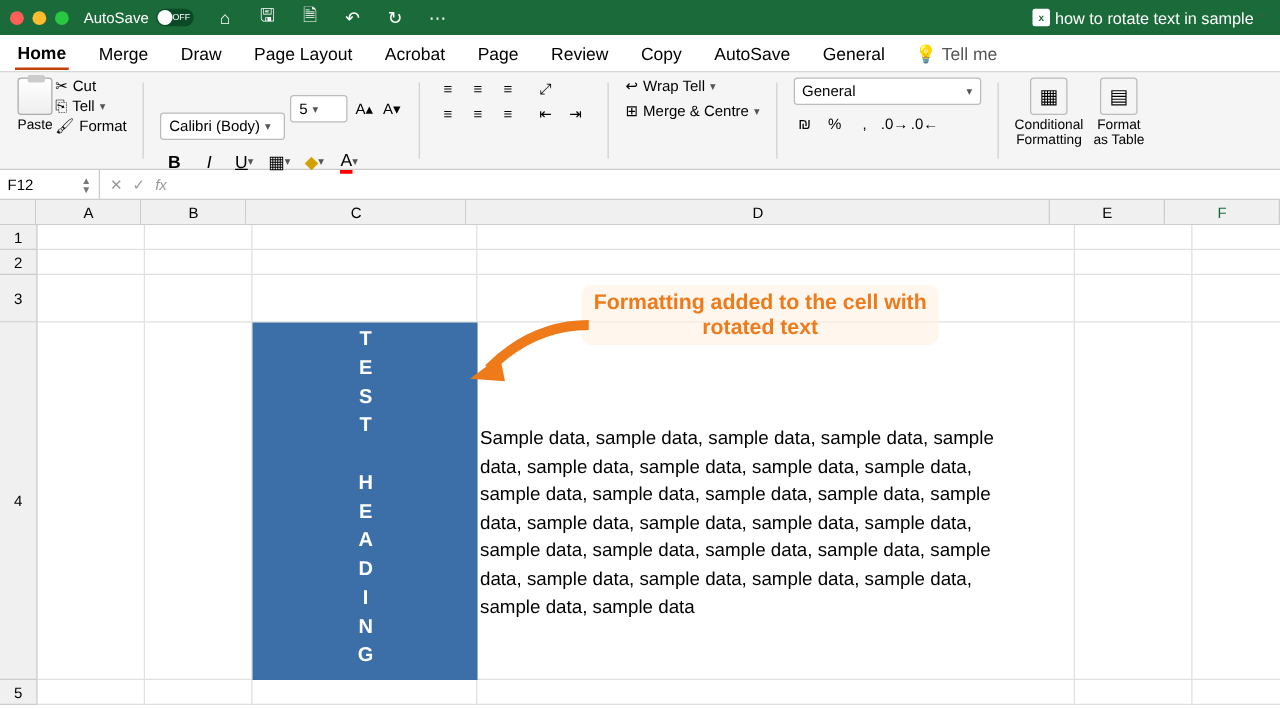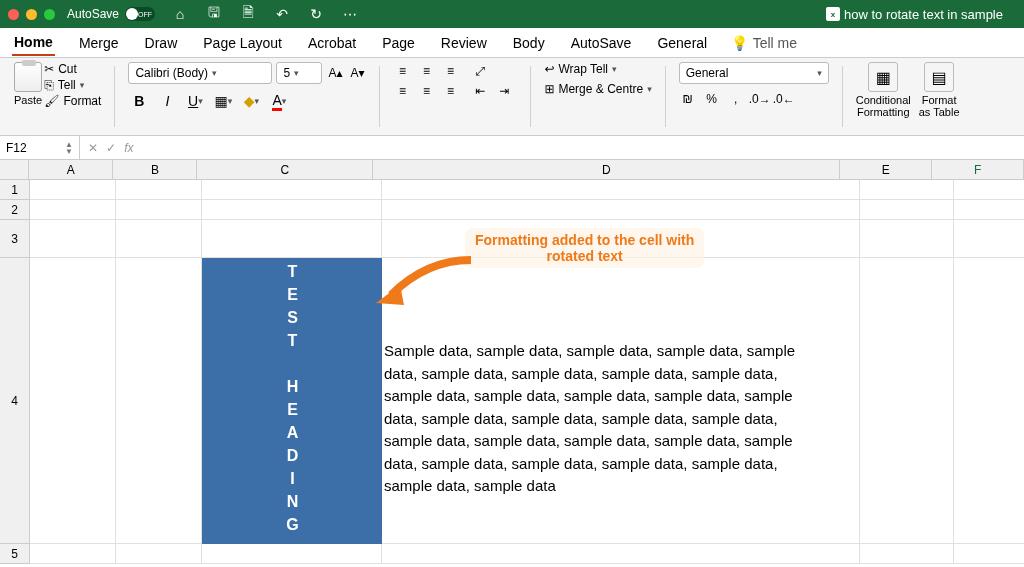--- a/index.html
+++ b/index.html
@@ -29,21 +29,21 @@
 .grp { display: flex; flex-direction: column; padding: 0 6px; }
 .grp.row { flex-direction: row; align-items: flex-start; gap: 2px; }
 .divider { width: 1px; background: #d0d0d0; margin: 4px 3px; }
 .paste-col { display: flex; flex-direction: column; align-items: center; gap: 2px; font-size: 11px; }
 .paste-icon { width: 28px; height: 30px; background: linear-gradient(#fff, #eee); border: 1px solid #aaa; border-radius: 3px; position: relative; }
 .paste-icon::before { content:""; position:absolute; top:-3px; left:7px; width:14px; height:6px; background:#ccc; border-radius:2px; }
 .clip-col { display:flex; flex-direction:column; gap:2px; font-size:12px; }
 .clip-item { display:flex; align-items:center; gap:4px; cursor:pointer; }
 .dropdown { border: 1px solid #bbb; background: #fff; height: 22px; font-size: 12px; display: inline-flex; align-items: center; padding: 0 6px; border-radius: 3px; gap: 4px; }
 .fontsize { width: 46px; }
-.fontname { width: 144px; }
+.fontname { width: 100px; margin-top: 28px; }
 .numfmt { width: 150px; }
 .fontbtns { display: flex; gap: 6px; margin-top: 6px; align-items: center; }
 .iconbtn { width: 22px; height: 22px; display: flex; align-items: center; justify-content: center; font-size: 14px; border-radius: 3px; cursor: pointer; }
 .iconbtn.sm { width: 18px; height: 18px; font-size: 12px; }
 .align-grid { display: grid; grid-template-columns: repeat(3, 22px); gap: 2px; }
 .align-grid2 { display: grid; grid-template-columns: repeat(2, 22px); gap: 2px; }
 .big-col { display:flex; flex-direction:column; align-items:center; font-size:11px; gap:2px; text-align:center; }
 .big-icon { width: 30px; height: 30px; border: 1px solid #bbb; border-radius: 3px; display:flex; align-items:center; justify-content:center; font-size: 16px; }
 .merge-row { display:flex; align-items:center; gap:4px; font-size:12px; margin-top:6px; }
 .wrap-row { display:flex; align-items:center; gap:4px; font-size:12px; }
@@ -63,21 +63,21 @@
 .colhdrs .corner { width: 30px; border-right: 1px solid #ccc; background: #f0f0f0; }
 .colhdr { border-right: 1px solid #ccc; text-align: center; background: #f0f0f0; line-height: 20px; }
 .rowhdrs { position: absolute; left: 0; top: 20px; width: 30px; }
 .rowhdr { border-bottom: 1px solid #ccc; border-right: 1px solid #ccc; background: #f0f0f0; text-align: center; font-size: 12px; }
 .cells { position: absolute; left: 30px; top: 20px; right: 0; }
 .cell-border { position: absolute; border-right: 1px solid #e0e0e0; border-bottom: 1px solid #e0e0e0; }
 .rotated-cell { position: absolute; background: #3c6ea8; color: #fff; font-weight: 700; display: flex; align-items: center; justify-content: center; }
 .rotated-txt { writing-mode: vertical-rl; text-orientation: upright; letter-spacing: 6px; font-size: 16px; }
 .sample-cell { position: absolute; font-size: 15px; line-height: 1.5; }
 
-.callout { position: absolute; color: #ee7a1a; font-weight: 700; font-size: 14px; text-align: center; left: 465px; top: 228px; background: rgba(255,240,225,0.6); padding: 4px 10px; border-radius: 8px; }
+.callout { position: absolute; color: #ee7a1a; font-weight: 700; font-size: 17px; text-align: center; left: 465px; top: 228px; background: rgba(255,240,225,0.6); padding: 4px 10px; border-radius: 8px; }
 .arrow { position: absolute; left: 376px; top: 255px; }
 .arrow svg { width: 100px; height: 60px; }
 
 .colhdr.active, .rowhdr.active { color: #1b6b3a; }
 </style>
 </head>
 <body>
 
 <div class="titlebar">
   <div class="traffic">
@@ -108,21 +108,21 @@
 </div>
 
 <div class="tabs">
   <span class="tab active">Home</span>
   <span class="tab">Merge</span>
   <span class="tab">Draw</span>
   <span class="tab">Page Layout</span>
   <span class="tab">Acrobat</span>
   <span class="tab">Page</span>
   <span class="tab">Review</span>
-  <span class="tab">Body</span>
+  <span class="tab">Copy</span>
   <span class="tab">AutoSave</span>
   <span class="tab">General</span>
   <span class="tellme">
     <span>💡</span>
     <span>Tell me</span>
   </span>
 </div>
 
 <div class="ribbon">
 

